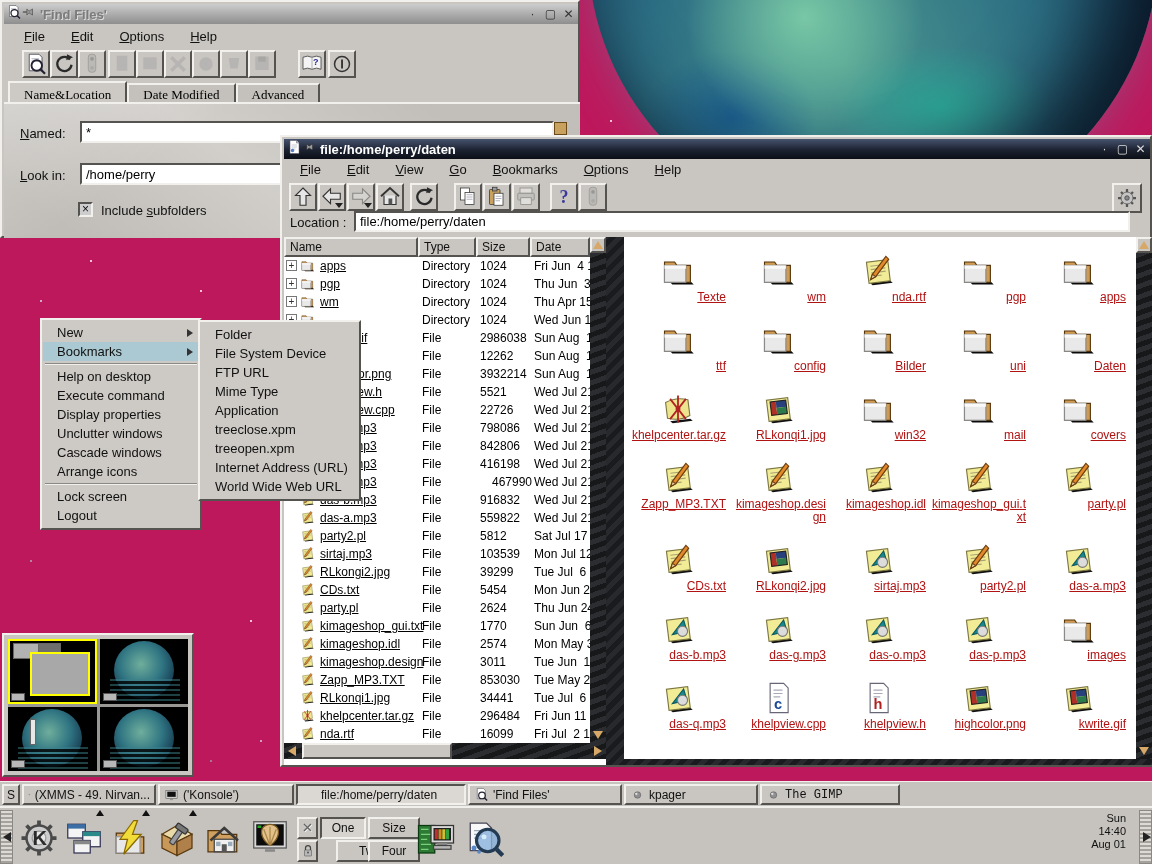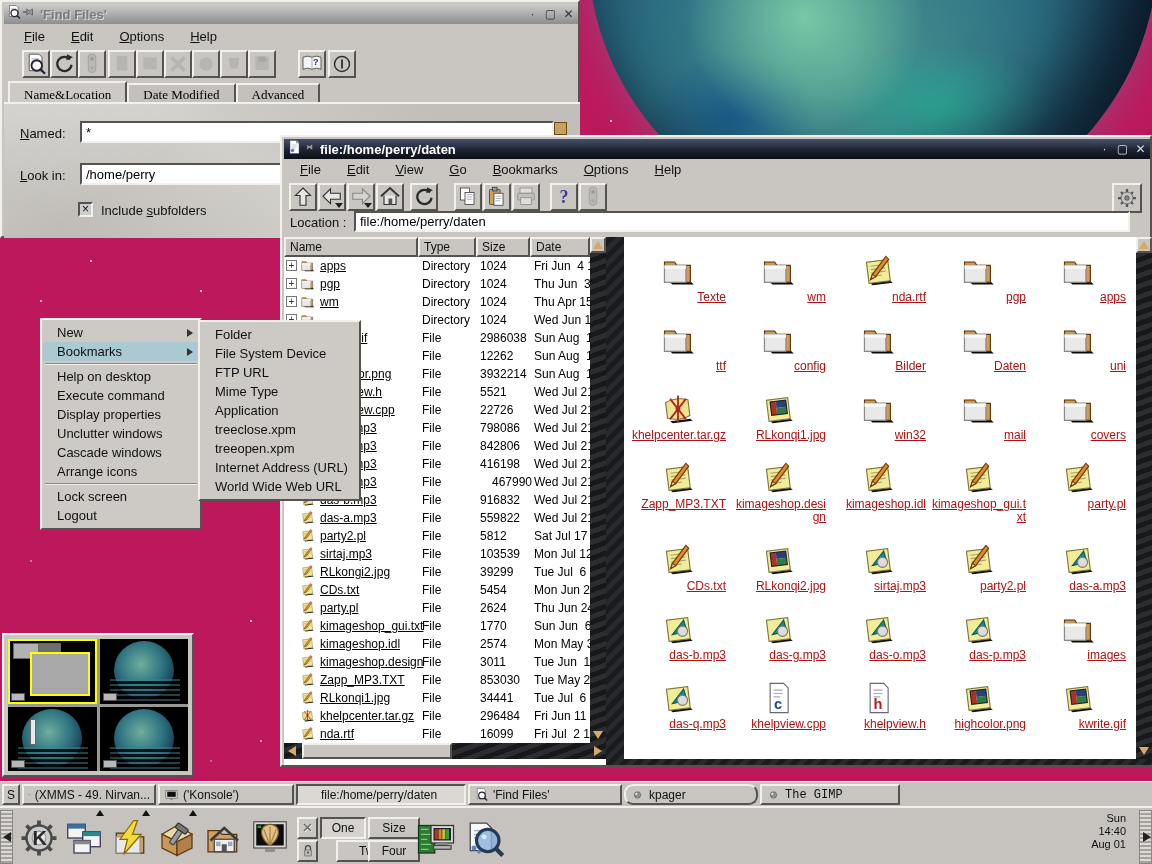--- a/index.html
+++ b/index.html
@@ -838,32 +838,32 @@
             </div>
             <div class="ivitem">
               <div class="ivicon">
                 <svg width="36" height="36" viewBox="0 0 32 32">
                   <path d="M8 25 L27 25 L30 28 L11 28 Z" fill="#0a0a0a"></path>
                   <path d="M4 8 h9 l2 3 h12 v15 H4 Z" fill="#cf9a52" stroke="#54350c"></path>
                   <rect x="4" y="11" width="19" height="15" fill="#e9e9e9" stroke="#8a8a8a"></rect>
                   <path d="M4 11 h19 v3 H4 Z" fill="#fafafa"></path>
                 </svg>
               </div>
+              <div class="ivlabel">uni</div>
+            </div>
+            <div class="ivitem">
+              <div class="ivicon">
+                <svg width="36" height="36" viewBox="0 0 32 32">
+                  <path d="M8 25 L27 25 L30 28 L11 28 Z" fill="#0a0a0a"></path>
+                  <path d="M4 8 h9 l2 3 h12 v15 H4 Z" fill="#cf9a52" stroke="#54350c"></path>
+                  <rect x="4" y="11" width="19" height="15" fill="#e9e9e9" stroke="#8a8a8a"></rect>
+                  <path d="M4 11 h19 v3 H4 Z" fill="#fafafa"></path>
+                </svg>
+              </div>
               <div class="ivlabel">Daten</div>
-            </div>
-            <div class="ivitem">
-              <div class="ivicon">
-                <svg width="36" height="36" viewBox="0 0 32 32">
-                  <path d="M8 25 L27 25 L30 28 L11 28 Z" fill="#0a0a0a"></path>
-                  <path d="M4 8 h9 l2 3 h12 v15 H4 Z" fill="#cf9a52" stroke="#54350c"></path>
-                  <rect x="4" y="11" width="19" height="15" fill="#e9e9e9" stroke="#8a8a8a"></rect>
-                  <path d="M4 11 h19 v3 H4 Z" fill="#fafafa"></path>
-                </svg>
-              </div>
-              <div class="ivlabel">uni</div>
             </div>
             <div class="ivitem">
               <div class="ivicon">
                 <svg width="36" height="36" viewBox="0 0 32 32">
                   <g transform="rotate(-7 16 18)">
                     <path d="M8 26 l2 2 h18 l-2 -2 Z" fill="#111"></path>
                     <path d="M6 9 q10 -4 20 0 v14 q-10 4 -20 0 Z" fill="#eee48e" stroke="#7c7640"></path>
                   </g>
                   <path d="M9 7 L23 25 M23 7 L9 25 M16 4 V28" stroke="#b22222" stroke-width="1.6" fill="none"></path>
                   <circle cx="16" cy="16" r="2.2" fill="#b22222"></circle>
@@ -1339,21 +1339,21 @@
         <span>file:/home/perry/daten</span>
       </div>
       <div class="task" style="left: 468px; width: 154px;">
         <svg width="15" height="15" viewBox="0 0 32 32">
           <path d="M7 3 h13 l4 4 v18 H7 Z" fill="#fff" stroke="#334"></path>
           <circle cx="17" cy="18" r="7" fill="none" stroke="#223" stroke-width="2.5"></circle>
           <line x1="22" y1="23" x2="28" y2="29" stroke="#223" stroke-width="3"></line>
         </svg>
         <span>'Find Files'</span>
       </div>
-      <div class="task" style="left: 624px; width: 134px; border-radius: 9px;">
+      <div class="task" style="left: 624px; width: 134px;">
         <svg width="15" height="15" viewBox="0 0 32 32">
           <circle cx="16" cy="17" r="7" fill="#909090" stroke="#4a4a4a"></circle>
           <circle cx="13.5" cy="14.5" r="2.5" fill="#e0e0e0"></circle>
         </svg>
         <span>kpager</span>
       </div>
       <div class="task" style="left: 760px; width: 140px; font-family: Liberation Mono, monospace;">
         <svg width="15" height="15" viewBox="0 0 32 32">
           <circle cx="16" cy="17" r="7" fill="#909090" stroke="#4a4a4a"></circle>
           <circle cx="13.5" cy="14.5" r="2.5" fill="#e0e0e0"></circle>

